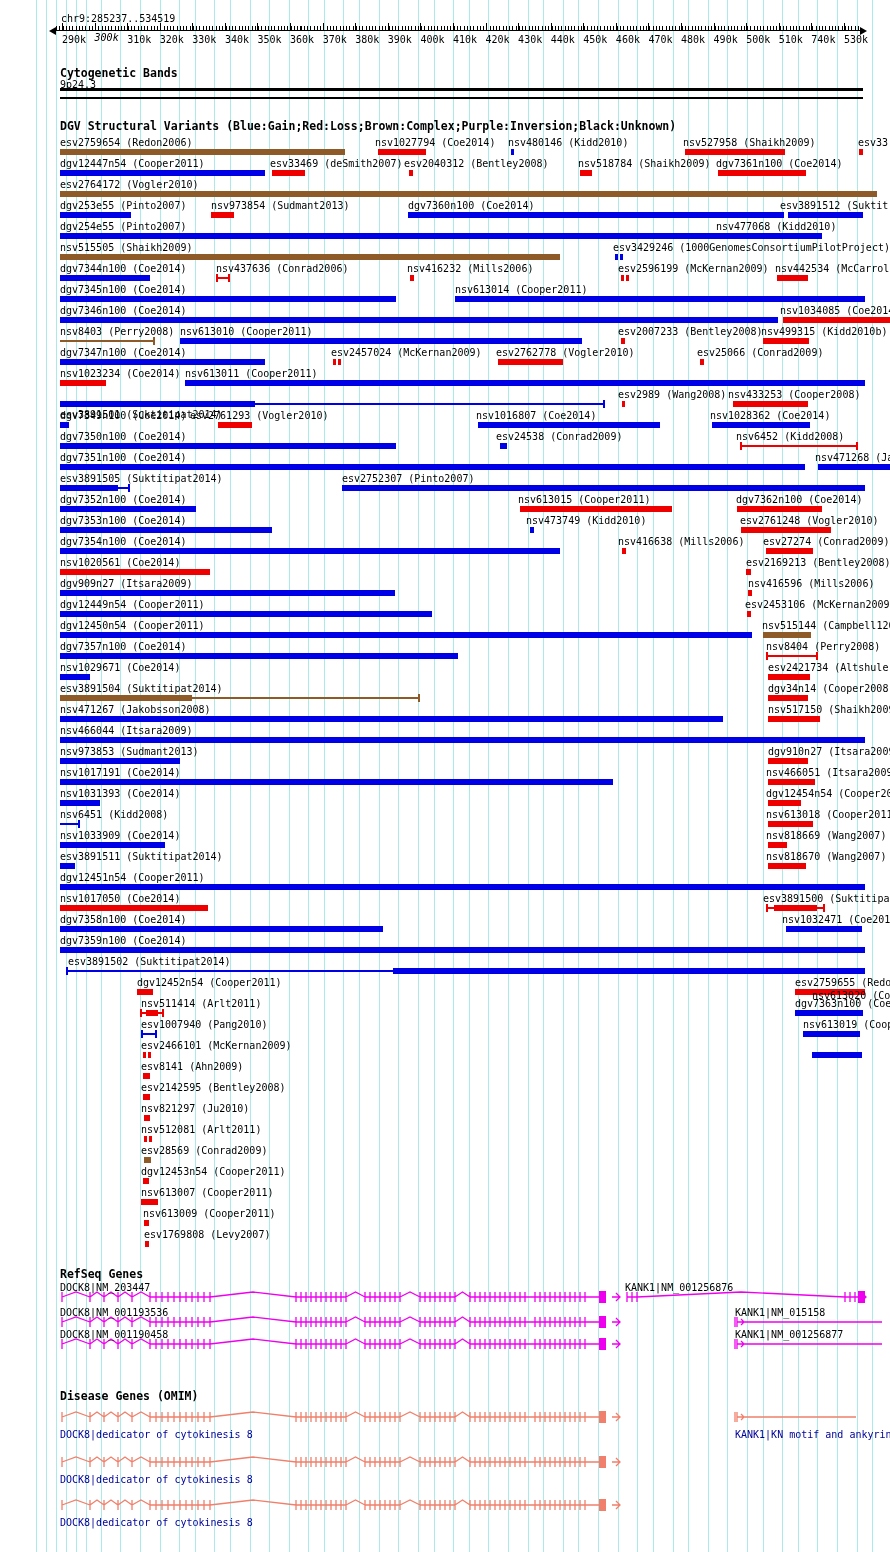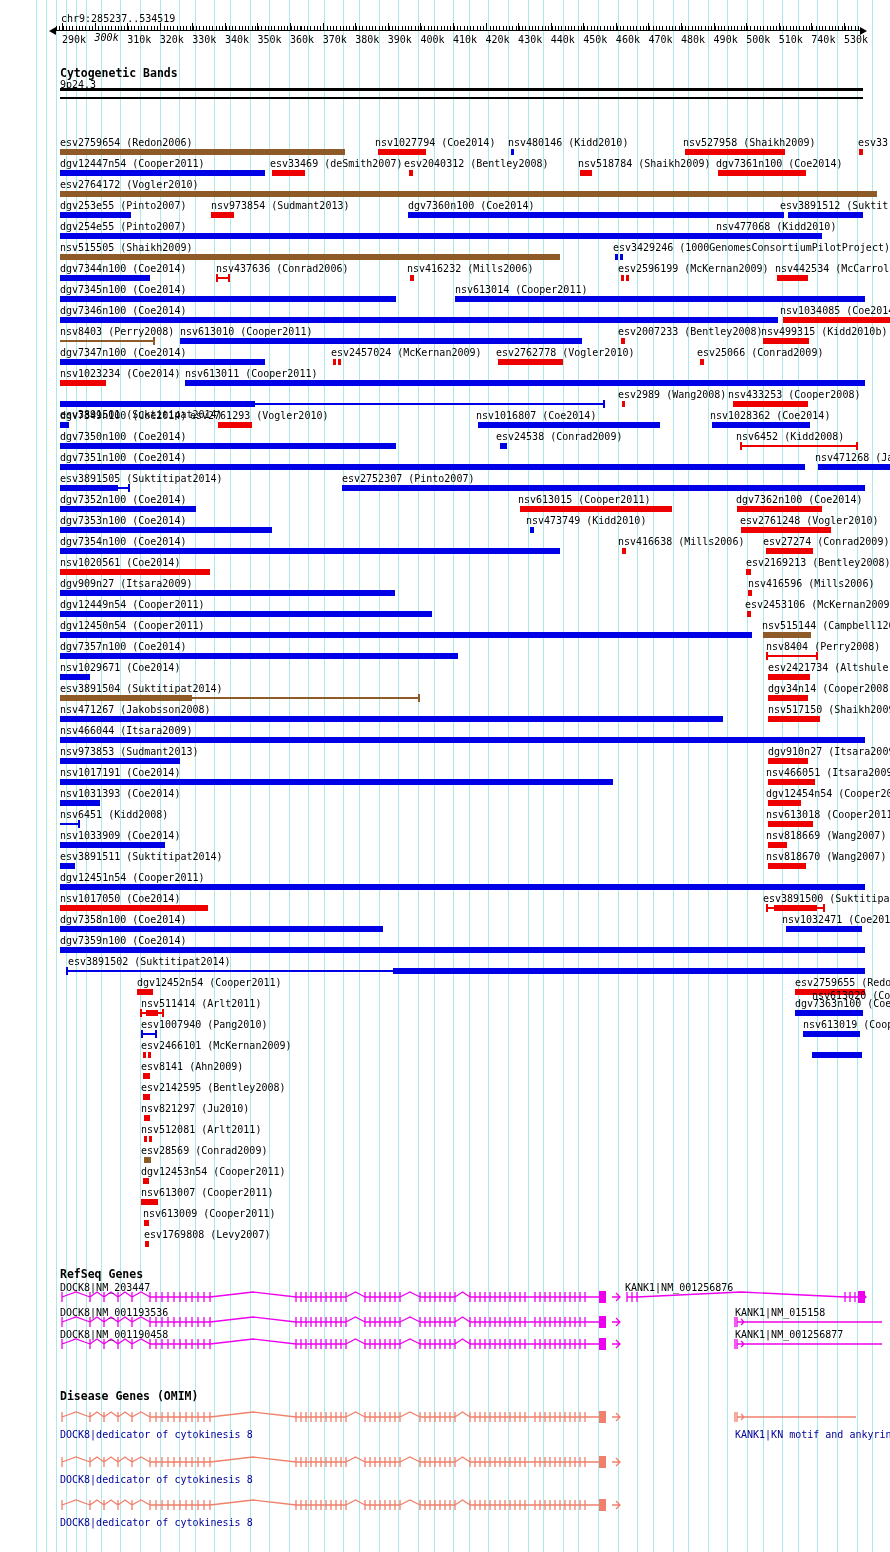--- a/index.html
+++ b/index.html
@@ -12,20 +12,21 @@
   .hline{position:absolute;background:#000;}
   svg{position:absolute;left:0;overflow:visible;}
 </style>
 </head>
 <body>
 
 <div id="canvas">
   <span class="lbl" style="left: 61px; top: 13px; font-weight: normal; z-index: 3;">chr9:285237..534519</span>
   <span class="hdr" style="left: 60px; top: 67px; z-index: 3;">Cytogenetic Bands</span>
   <span class="lbl" style="left: 60px; top: 79px; z-index: 3;">9p24.3</span>
+  <span class="hdr" style="left: 60px; top: 120px; z-index: 3;">DGV Structural Variants (Blue:Gain;Red:Loss;Brown:Complex;Purple:Inversion;Black:Unknown)</span>
   <span class="hdr" style="left: 60px; top: 1268px; z-index: 3;">RefSeq Genes</span>
   <span class="hdr" style="left: 60px; top: 1390px; z-index: 3;">Disease Genes (OMIM)</span>
 <div class="gridline" style="left: 36px; background: rgb(172, 233, 233);"></div>
     <div class="gridline" style="left: 46px; background: rgb(172, 233, 233);"></div>
     <div class="gridline" style="left: 56px; background: rgb(172, 233, 233);"></div>
     <div class="gridline" style="left: 66px; background: rgb(172, 233, 233);"></div>
     <div class="gridline" style="left: 76px; background: rgb(172, 233, 233);"></div>
     <div class="gridline" style="left: 86px; background: rgb(172, 233, 233);"></div>
     <div class="gridline" style="left: 101px; background: rgb(172, 233, 233);"></div>
     <div class="gridline" style="left: 120px; background: rgb(172, 233, 233);"></div>

